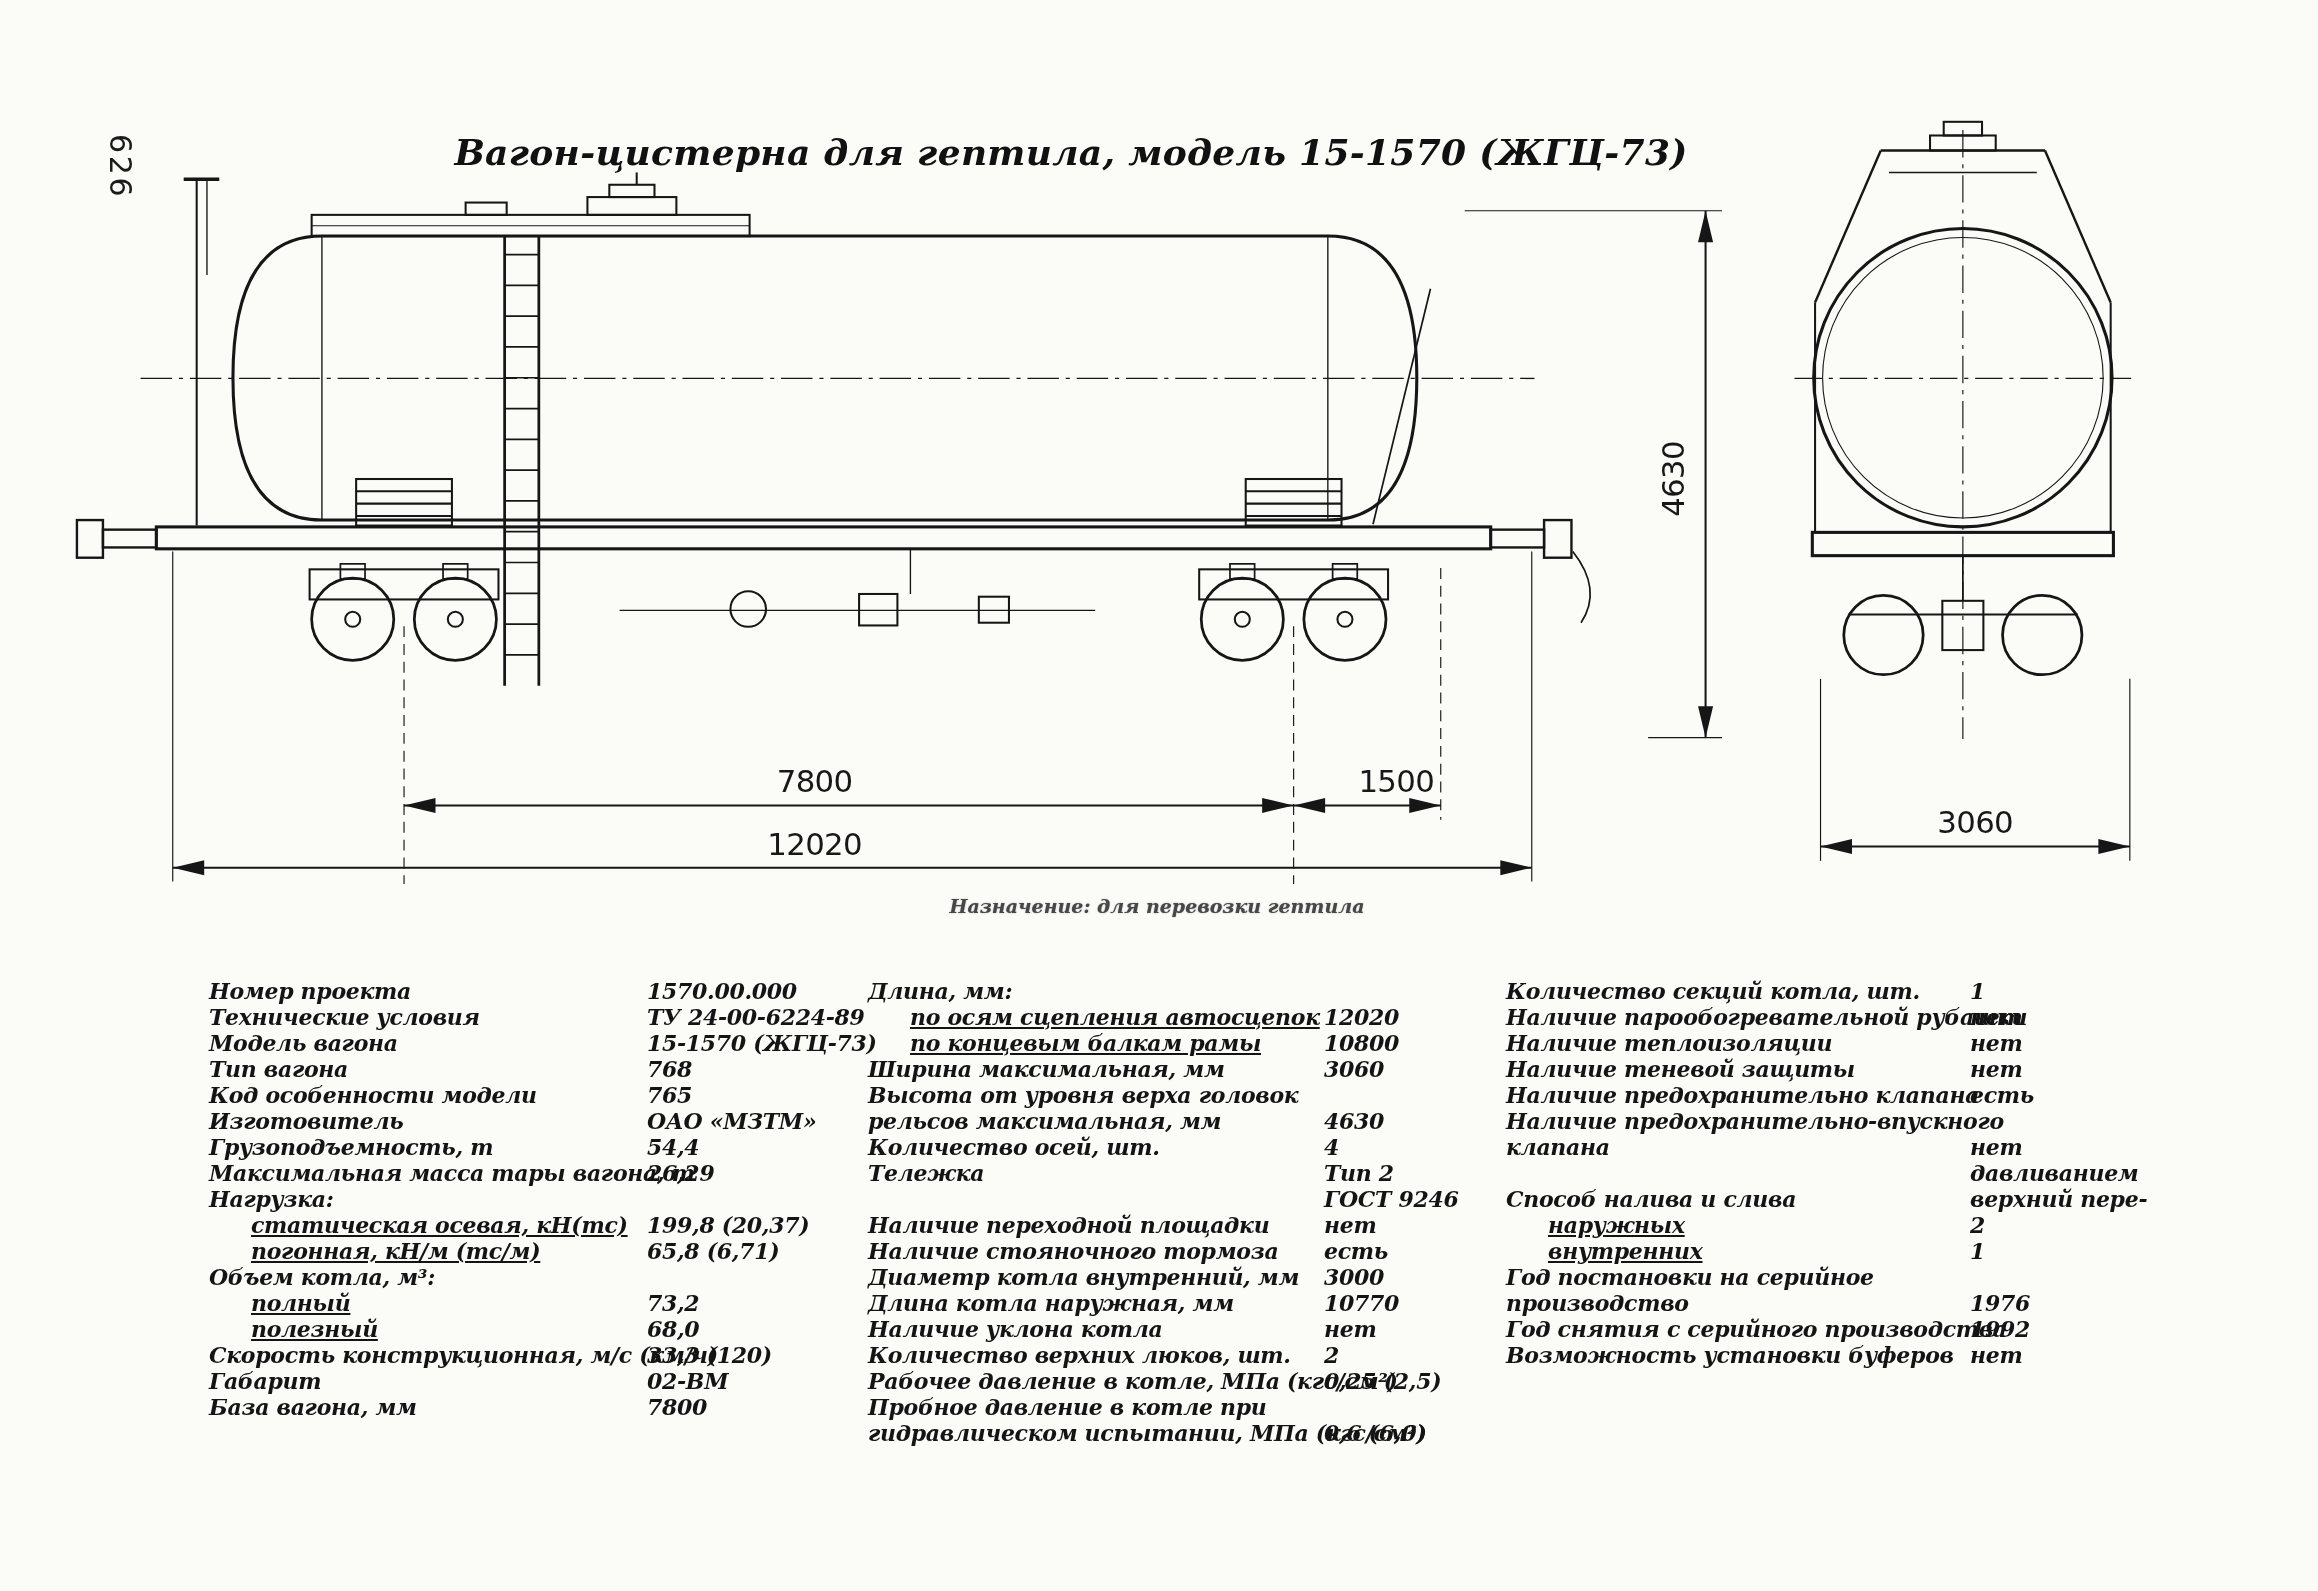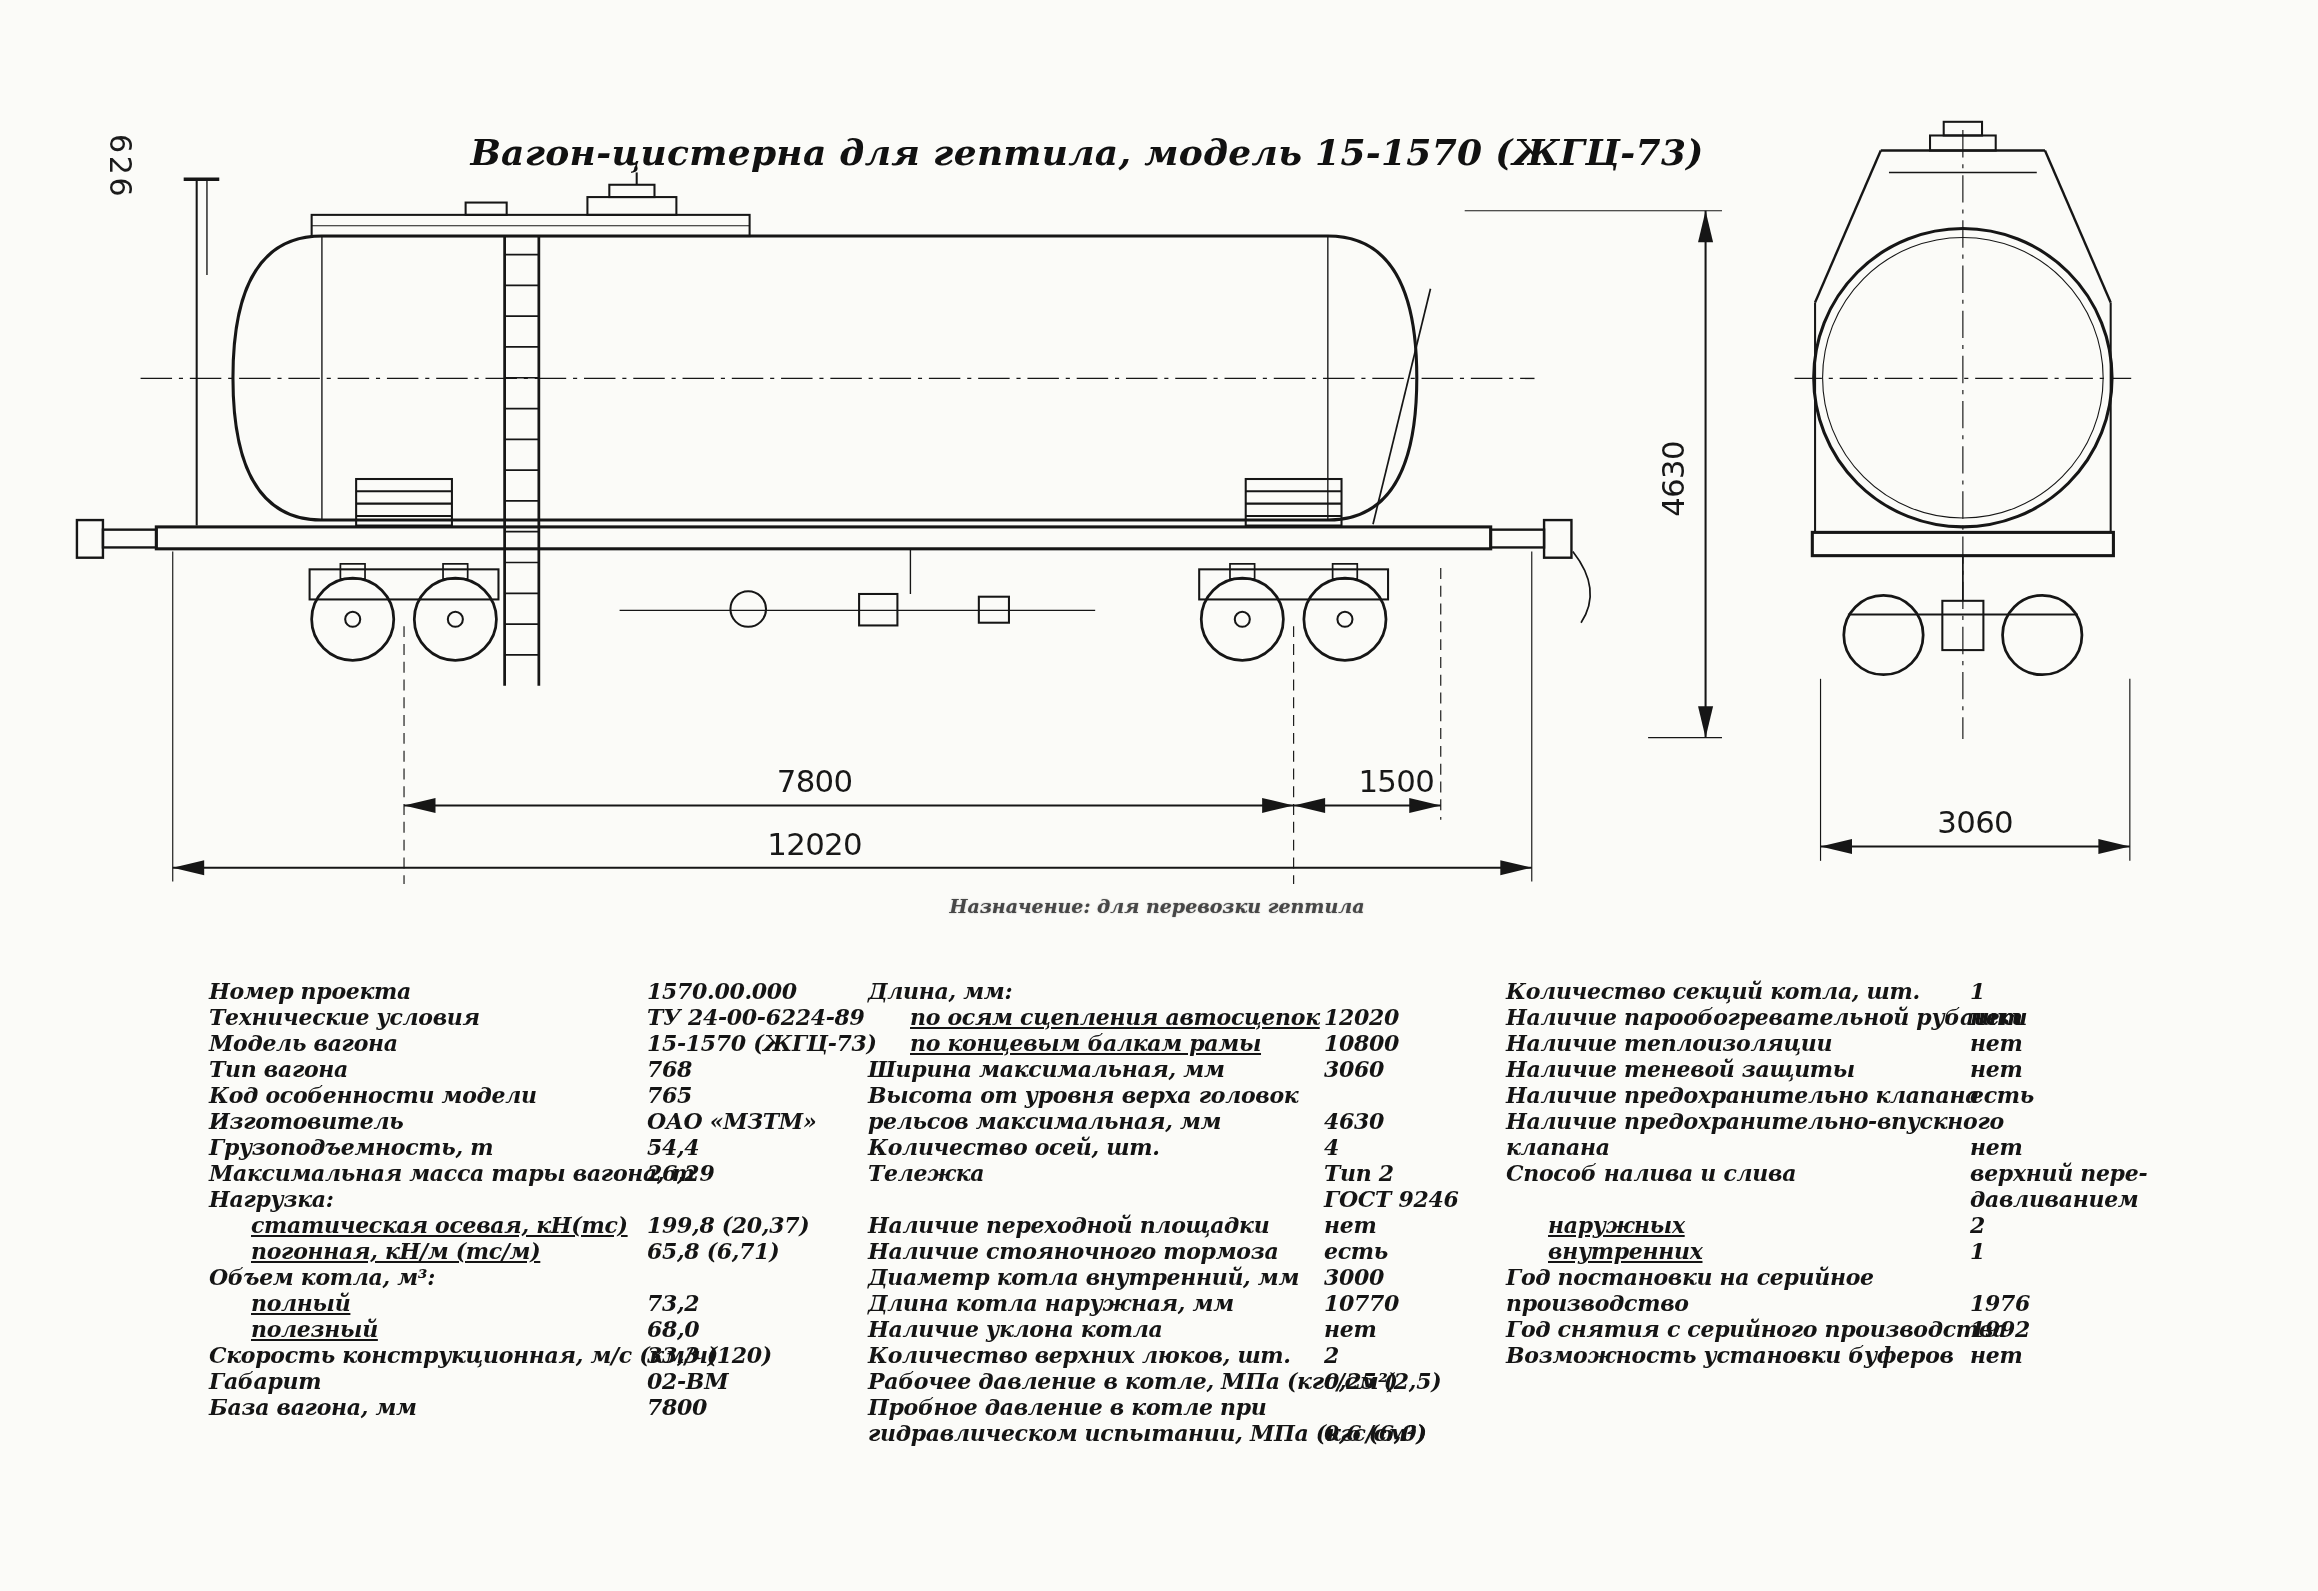--- a/index.html
+++ b/index.html
@@ -10,21 +10,20 @@
   }
   .page-number{
     position:absolute;left:103px;top:134px;height:103px;
     writing-mode:vertical-rl;text-orientation:mixed;
     font-family:"DejaVu Sans", sans-serif;font-size:30px;letter-spacing:2.7px;color:#1b1b1b;
   }
   .title{
     position:absolute;top:131px;left:0;width:2142px;text-align:center;
     font-style:italic;font-weight:bold;font-size:36px;letter-spacing:0.3px;color:#111;
     white-space:nowrap;
-    padding-left:16px;
   }
   .caption{
     position:absolute;top:895px;left:808px;width:698px;text-align:center;
     font-style:italic;font-weight:bold;font-size:19px;color:#474747;
     text-shadow:0 0 1.4px rgba(70,70,70,.55);white-space:nowrap;
   }
   svg.drawing{position:absolute;left:0;top:0;}
   .dim-label{
     font-family:"DejaVu Sans", sans-serif;font-size:45px;fill:#181818;letter-spacing:-1px;
   }
@@ -385,27 +384,27 @@
       </div>
       <div class="spec-row">
         <span class="lbl">Наличие предохранительно-впускного</span>
         <span class="val"></span>
       </div>
       <div class="spec-row">
         <span class="lbl">клапана</span>
         <span class="val">нет</span>
       </div>
       <div class="spec-row">
+        <span class="lbl"></span>
+        <span class="val">давливанием</span>
+      </div>
+      <div class="spec-row">
         <span class="lbl">Способ налива и слива</span>
         <span class="val">верхний пере-</span>
       </div>
-      <div class="spec-row">
-        <span class="lbl"></span>
-        <span class="val">давливанием</span>
-      </div>
       <div class="spec-row indent">
         <span class="lbl">наружных</span>
         <span class="val">2</span>
       </div>
       <div class="spec-row indent">
         <span class="lbl">внутренних</span>
         <span class="val">1</span>
       </div>
       <div class="spec-row">
         <span class="lbl">Год постановки на серийное</span>

